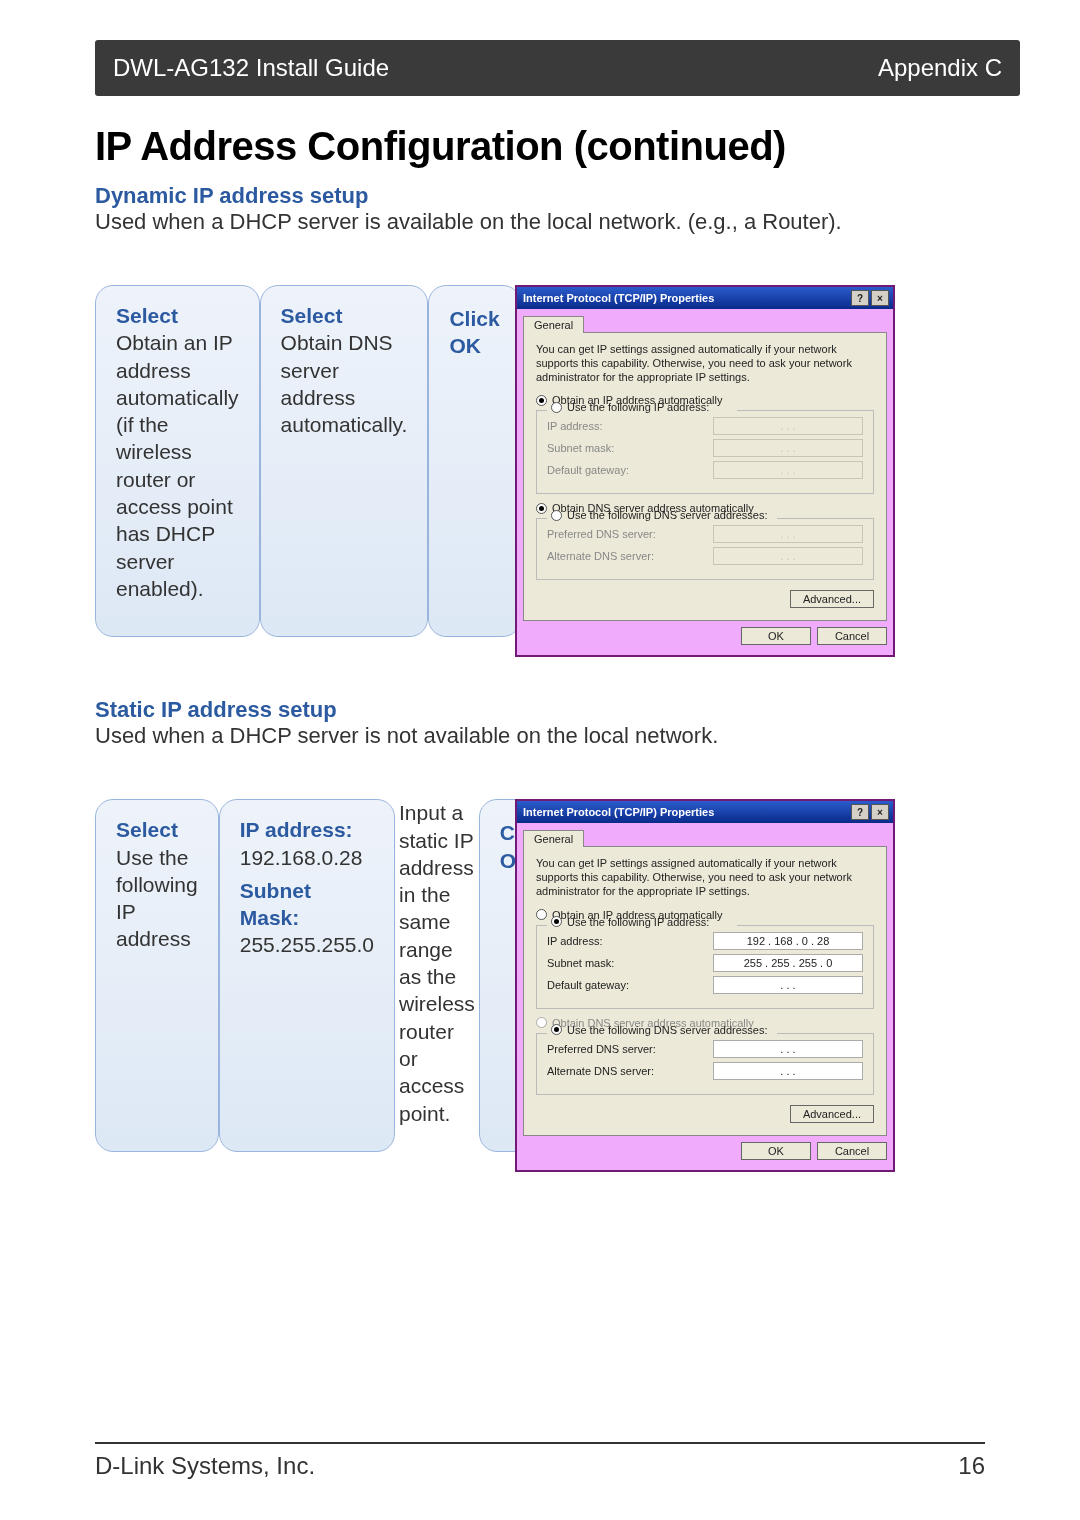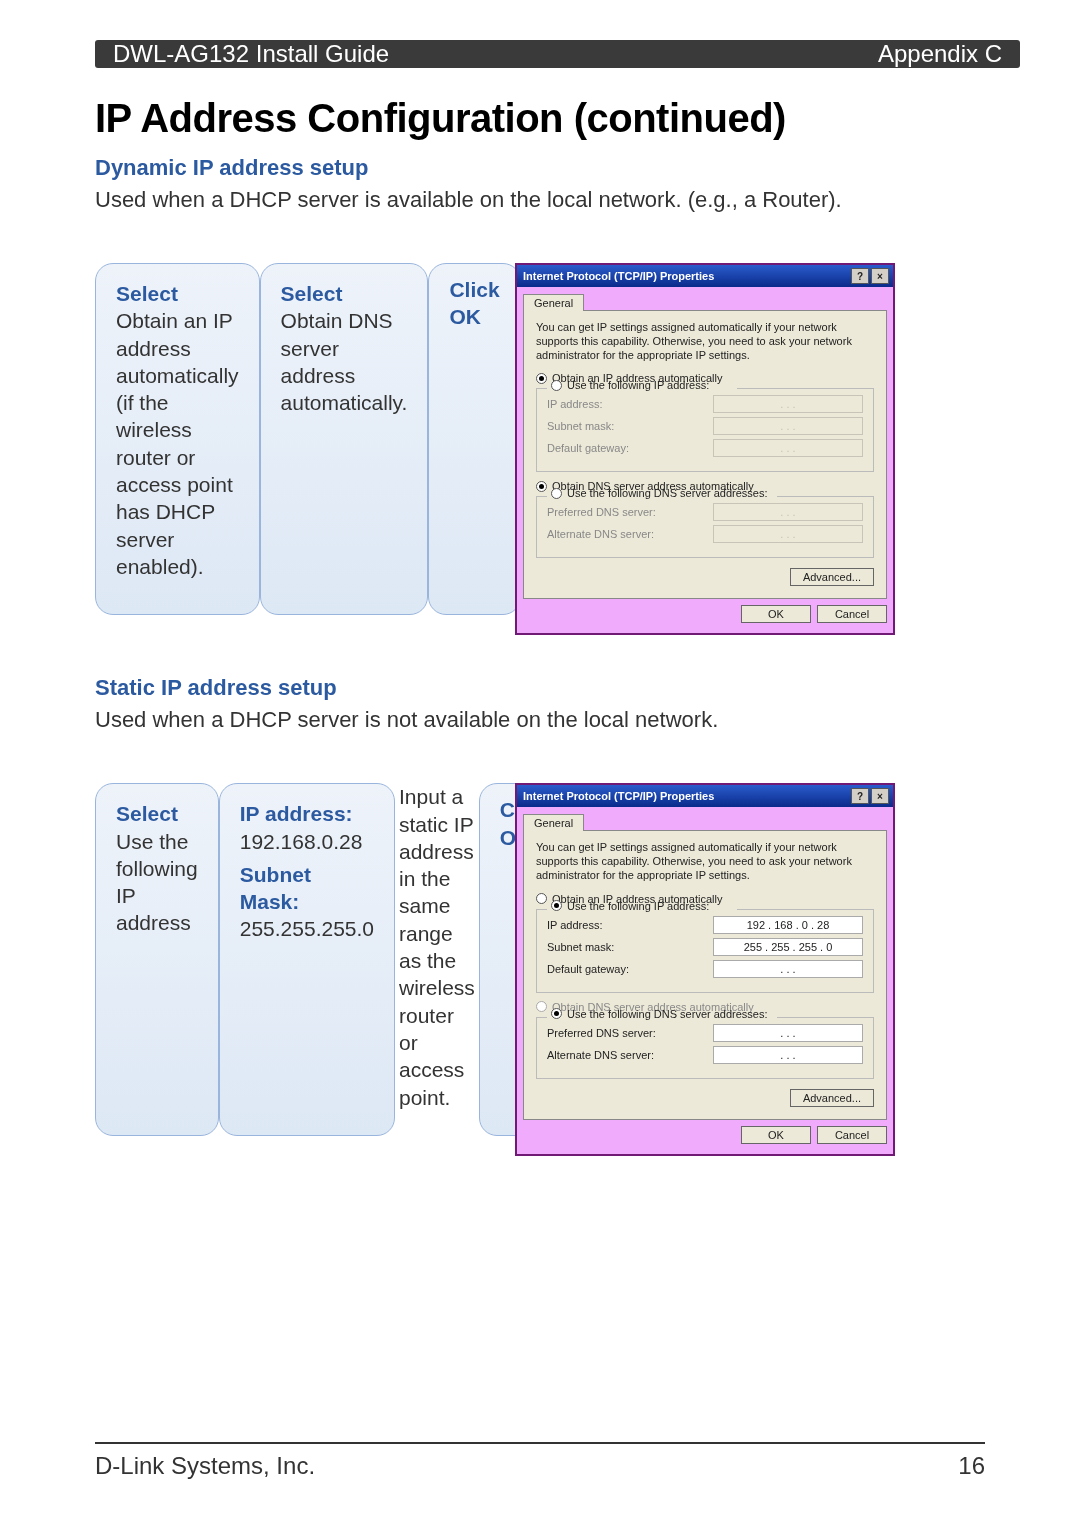--- a/index.html
+++ b/index.html
@@ -12,21 +12,21 @@
     overflow: hidden;
   }
   .page {
     padding: 40px 60px 40px 95px;
     position: relative;
     height: 100%;
   }
   .header-bar {
     background: #3a3a3a;
     color: #fff;
-    height: 28px;
+    height: 56px;
     display: flex;
     justify-content: space-between;
     align-items: center;
     padding: 0 18px;
     font-size: 24px;
     border-radius: 3px;
   }
   .page-title {
     font-family: Arial, Helvetica, sans-serif;
     font-weight: 800;
@@ -38,21 +38,21 @@
   }
   .section-heading {
     color: #2c5aa0;
     font-weight: bold;
     font-size: 22px;
     margin-top: 14px;
   }
   .section-desc {
     font-size: 22px;
     color: #333;
-    margin-top: 6px;
+    margin-top: 0;
   }
   .content-row {
     display: flex;
     margin-top: 50px;
     gap: 20px;
   }
   .callouts {
     width: 400px;
     display: flex;
   }
@@ -157,21 +157,21 @@
     justify-content:space-between;
     font-size:24px;
     color:#333;
   }
   .plain-callout {
     font-size:21px;
     color:#333;
     padding: 0 4px 10px 4px;
     line-height:1.3;
   }
-  .callout-ok { padding: 12px 20px; }
+  .callout-ok { padding: 19px 20px; }
   .static-section { margin-top: 40px; }
 </style>
 </head>
 <body>
 
 <div class="page">
   <div class="header-bar">
     <span>DWL-AG132 Install Guide</span>
     <span>Appendix C</span>
   </div>

